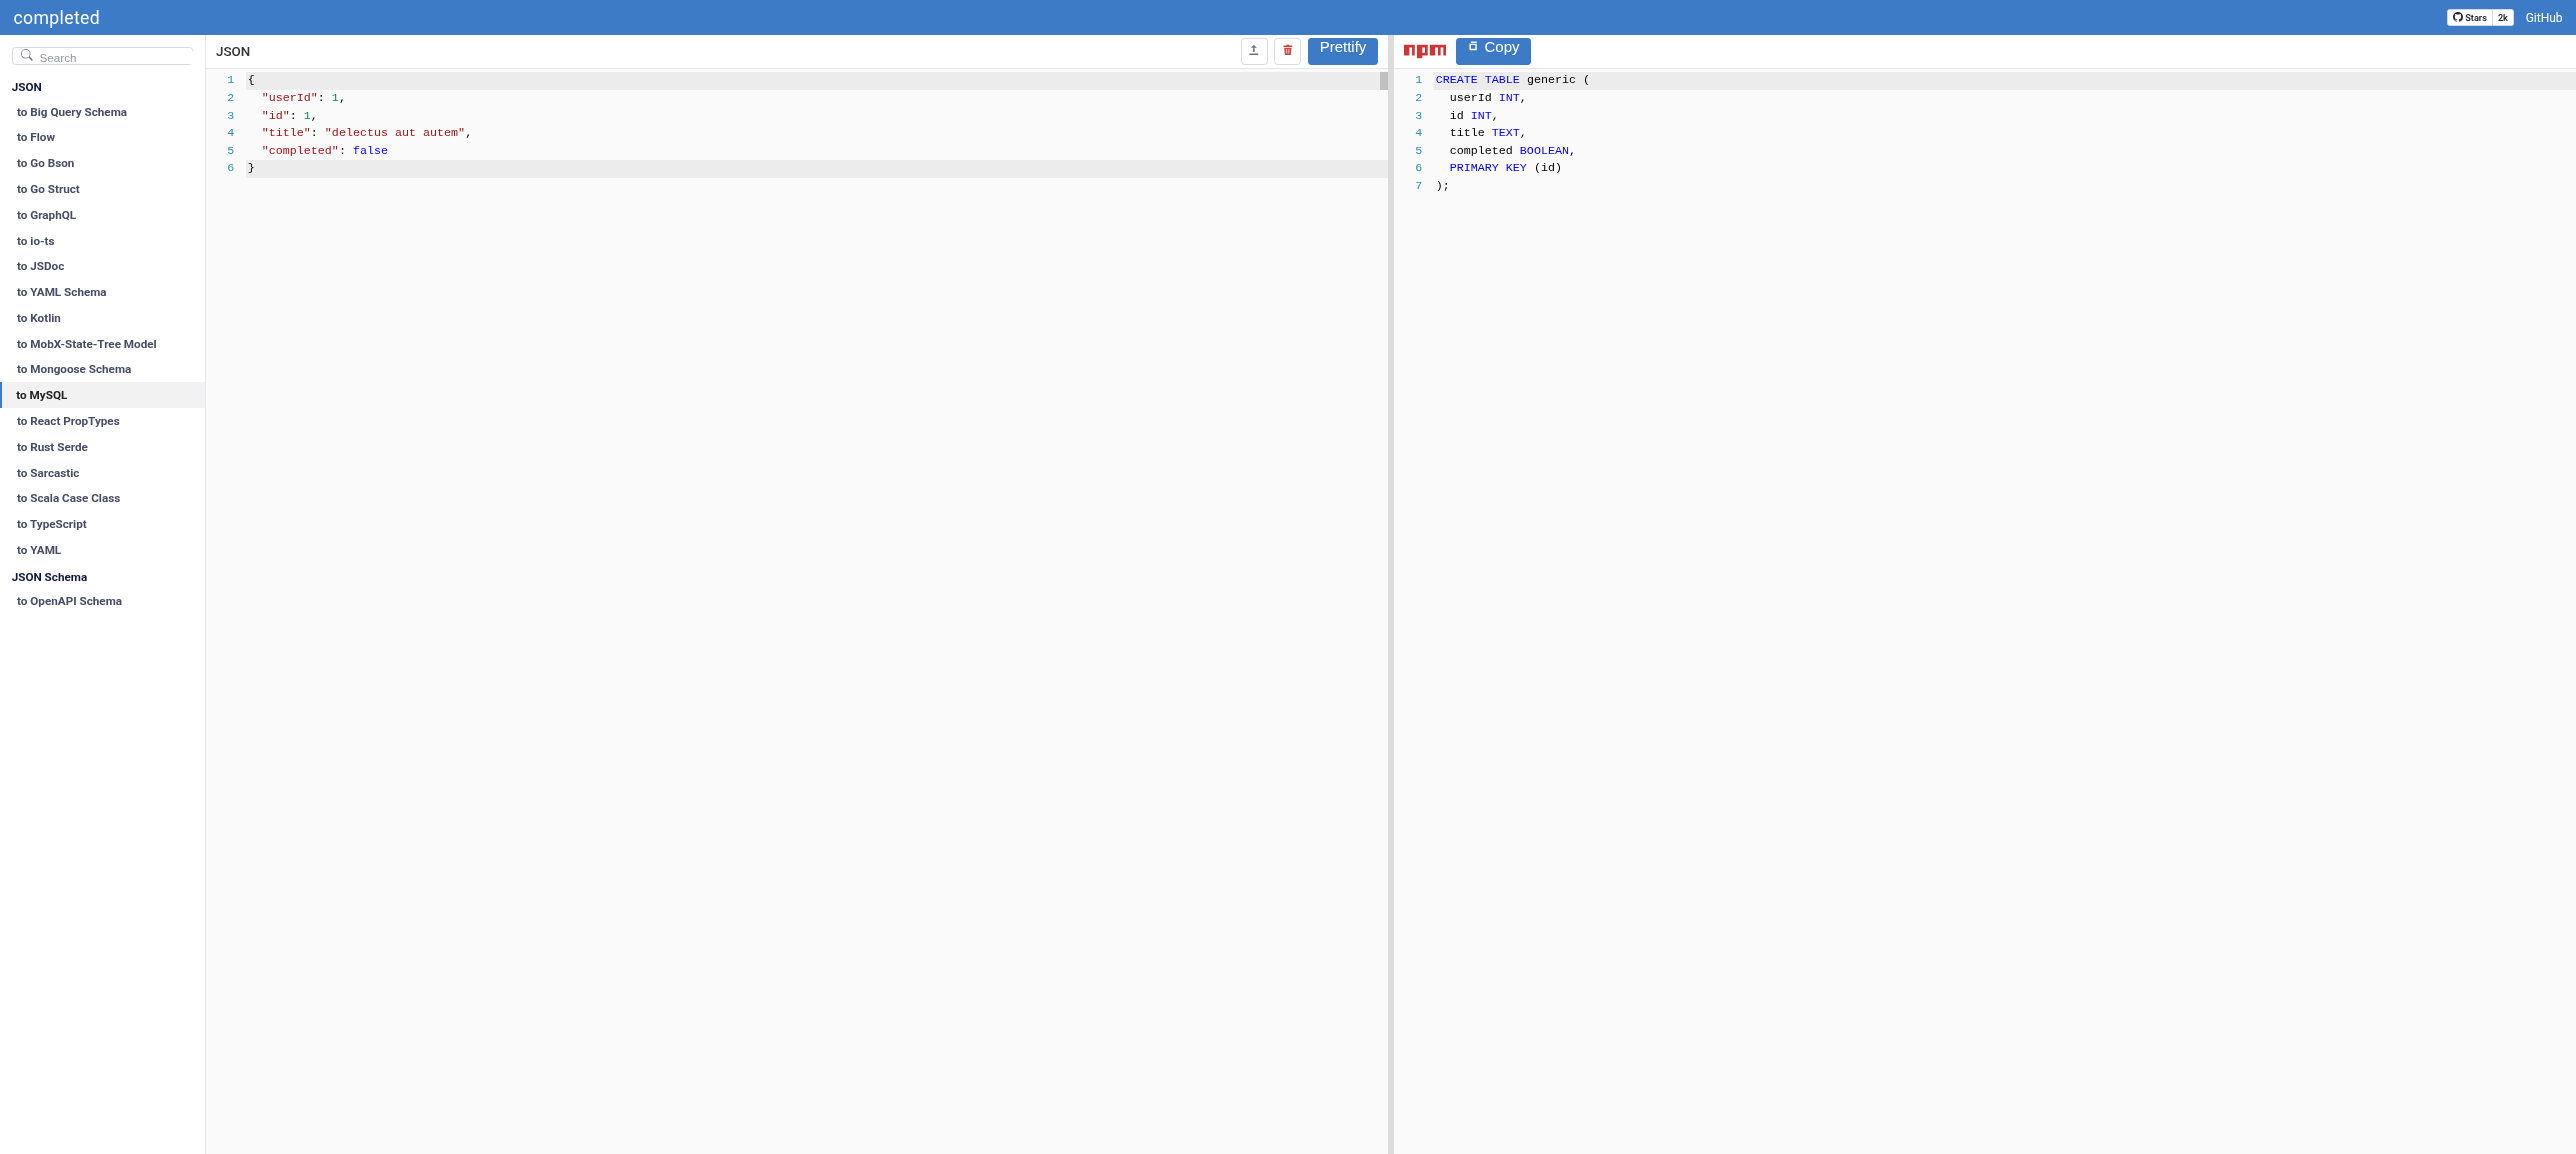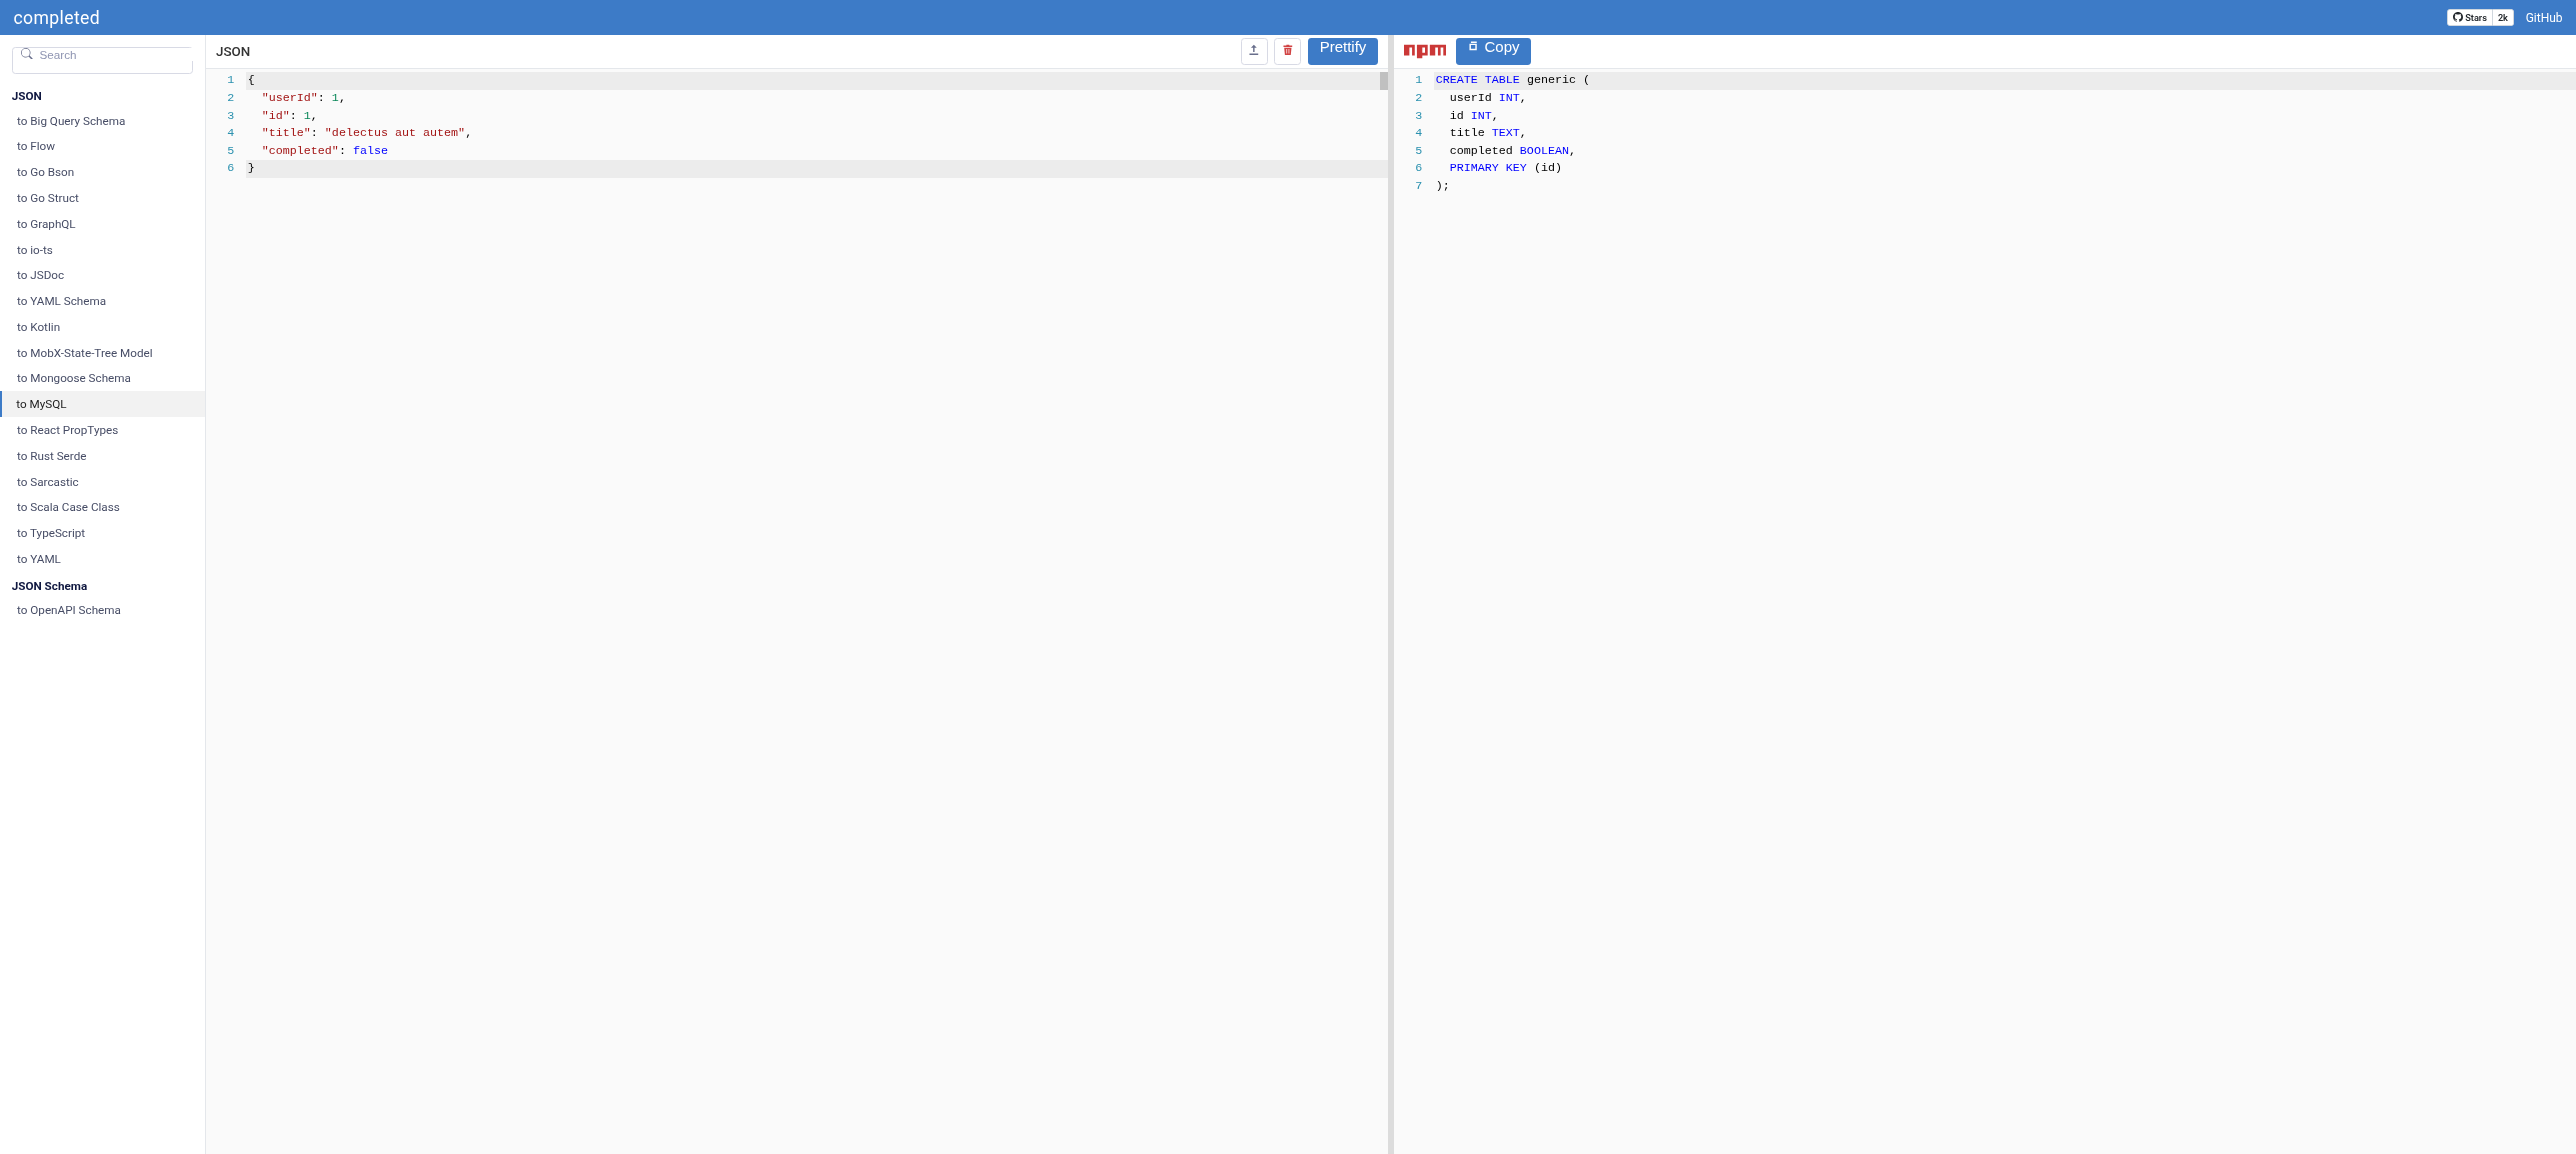--- a/index.html
+++ b/index.html
@@ -62,25 +62,25 @@
 .sidebar {
   width: 206px;
   flex-shrink: 0;
   border-right: 0.8px solid #e4e7eb;
   overflow-y: auto;
   padding-top: 11.7px;
 }
 .search-wrap { padding: 0 11.7px 8.4px; }
 .search-box {
   display: flex;
-  align-items: flex-start;
+  align-items: flex-end;
   border: 0.8px solid #d8dae5;
   border-radius: 3.4px;
   padding: 0 8.4px;
-  height: 27px;
+  height: 18px;
   gap: 6.7px;
 }
 .search-box input {
   border: none;
   outline: none;
   flex: 1;
   font-size: 11.7px;
   color: #696f8c;
 }
 .search-box input::placeholder { color: #8f95b2; }
@@ -91,20 +91,21 @@
   font-size: 11.7px;
   padding: 6.7px 11.7px 5px;
   color: #101840;
 }
 .nav-item {
   display: block;
   padding: 5.9px 11.7px 5.9px 17px;
   font-size: 11.7px;
   color: #474d66;
   cursor: pointer;
+  font-weight: bold;
 }
 .nav-item.active {
   background: #f2f2f2;
   border-left: 2.5px solid #3d7bc7;
   padding-left: 14.3px;
   color: #222;
 }
 
 
 .panes { flex: 1; display: flex; overflow: hidden; }

